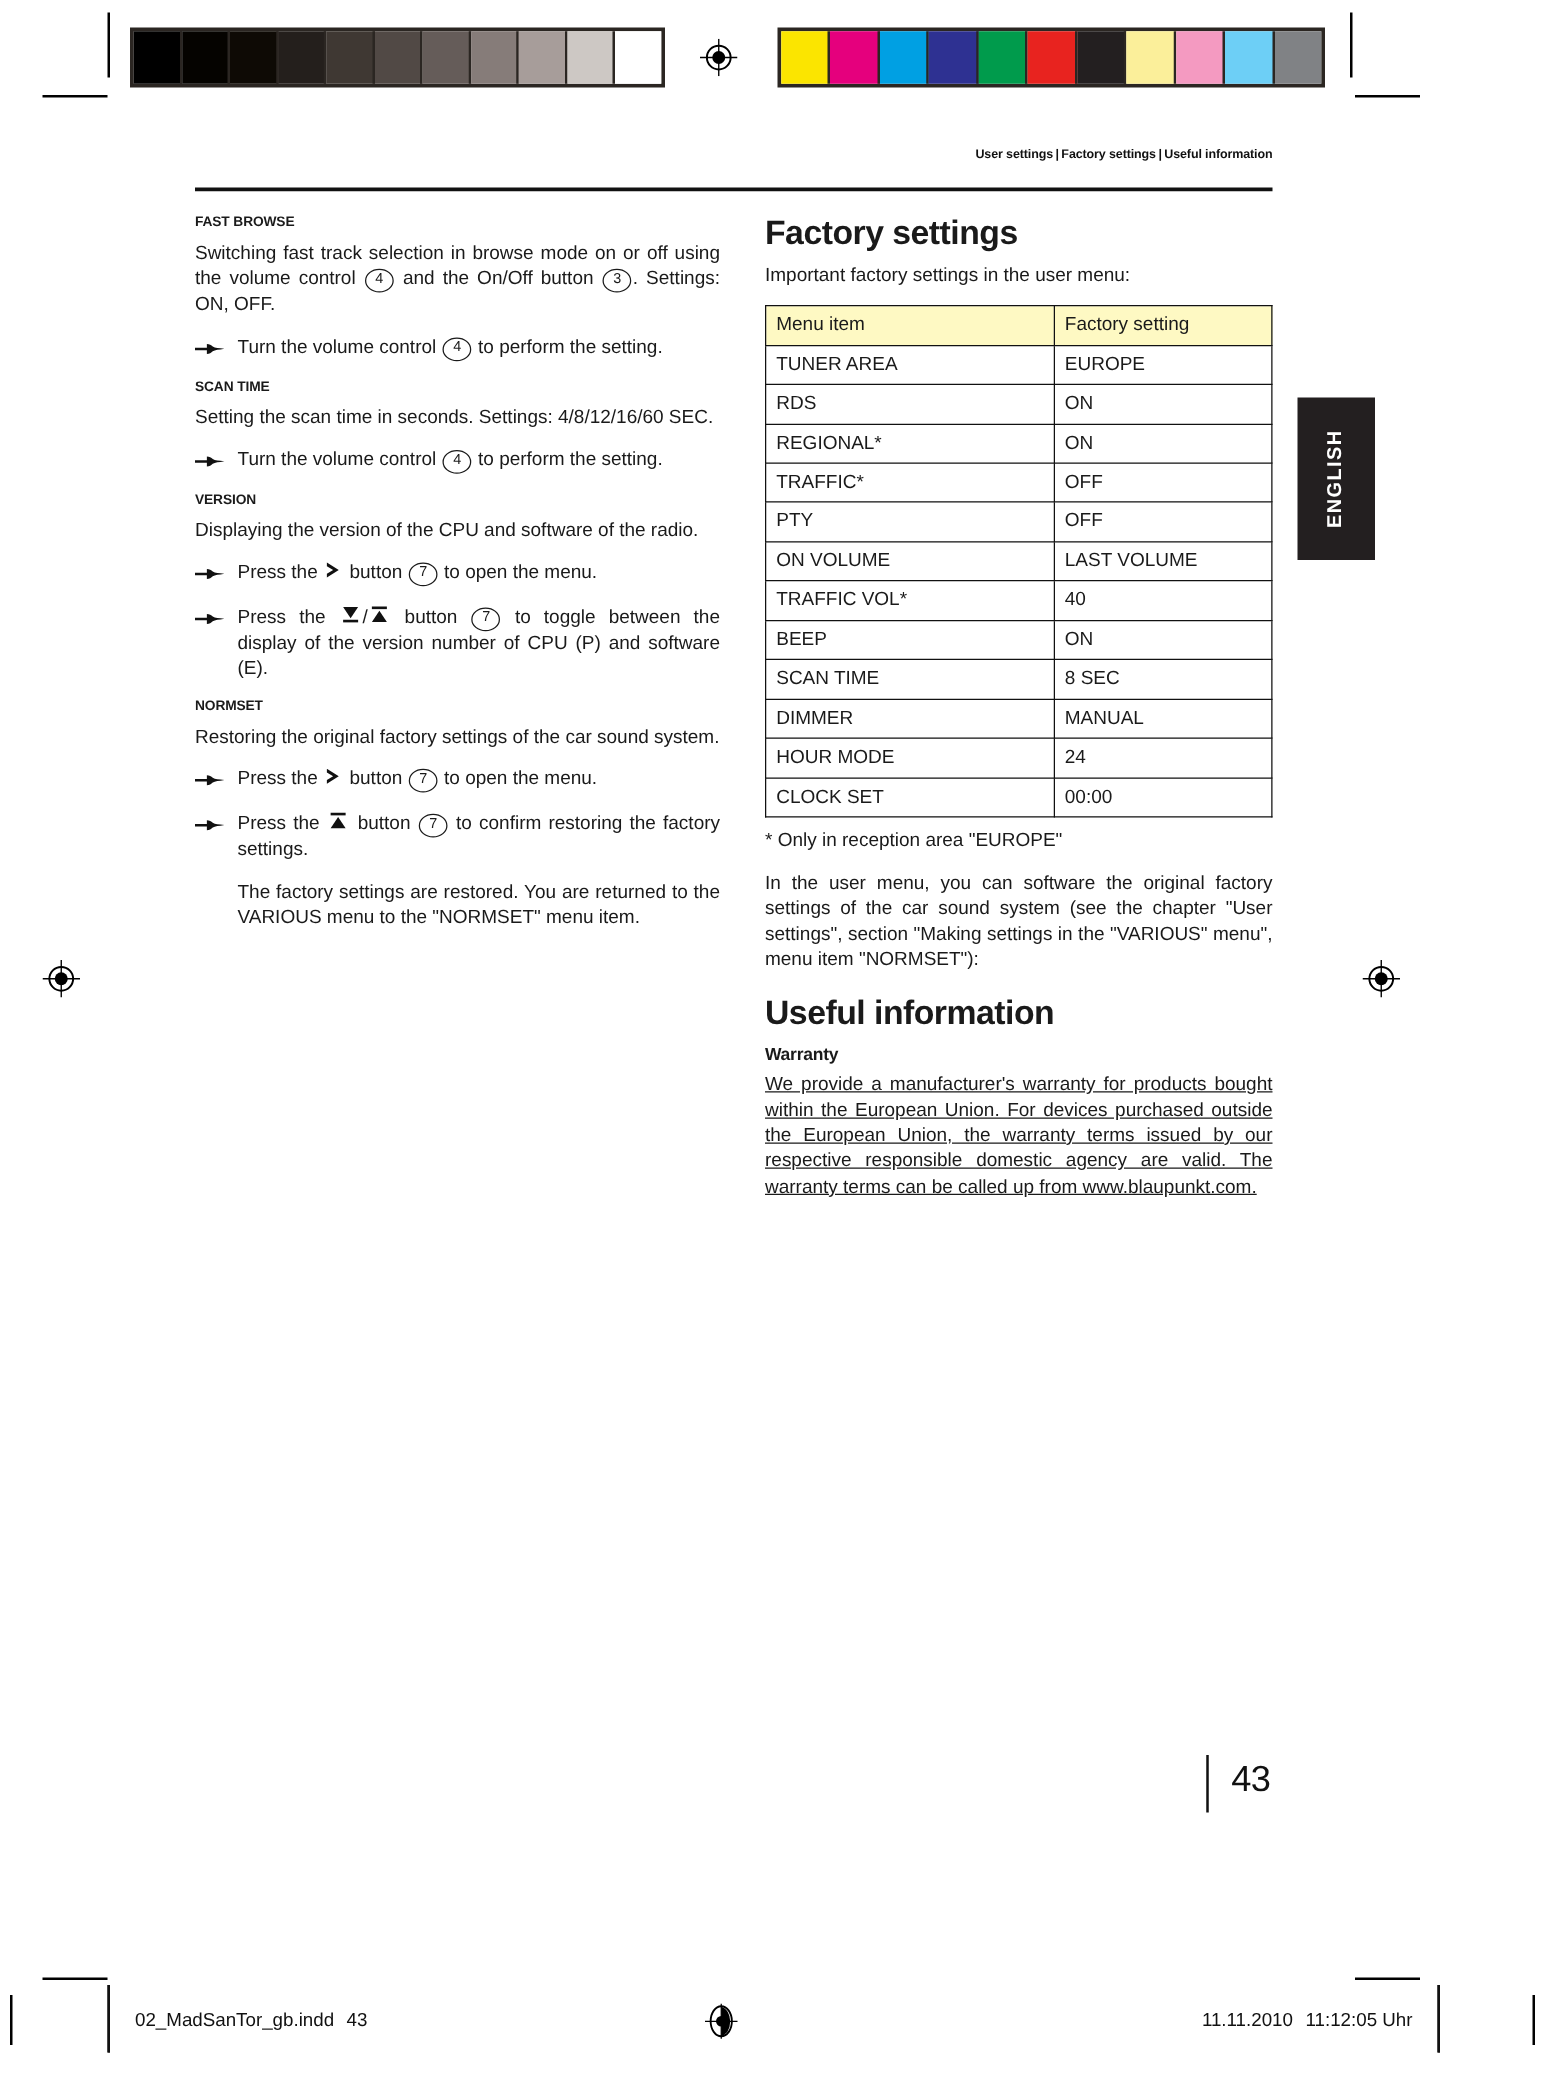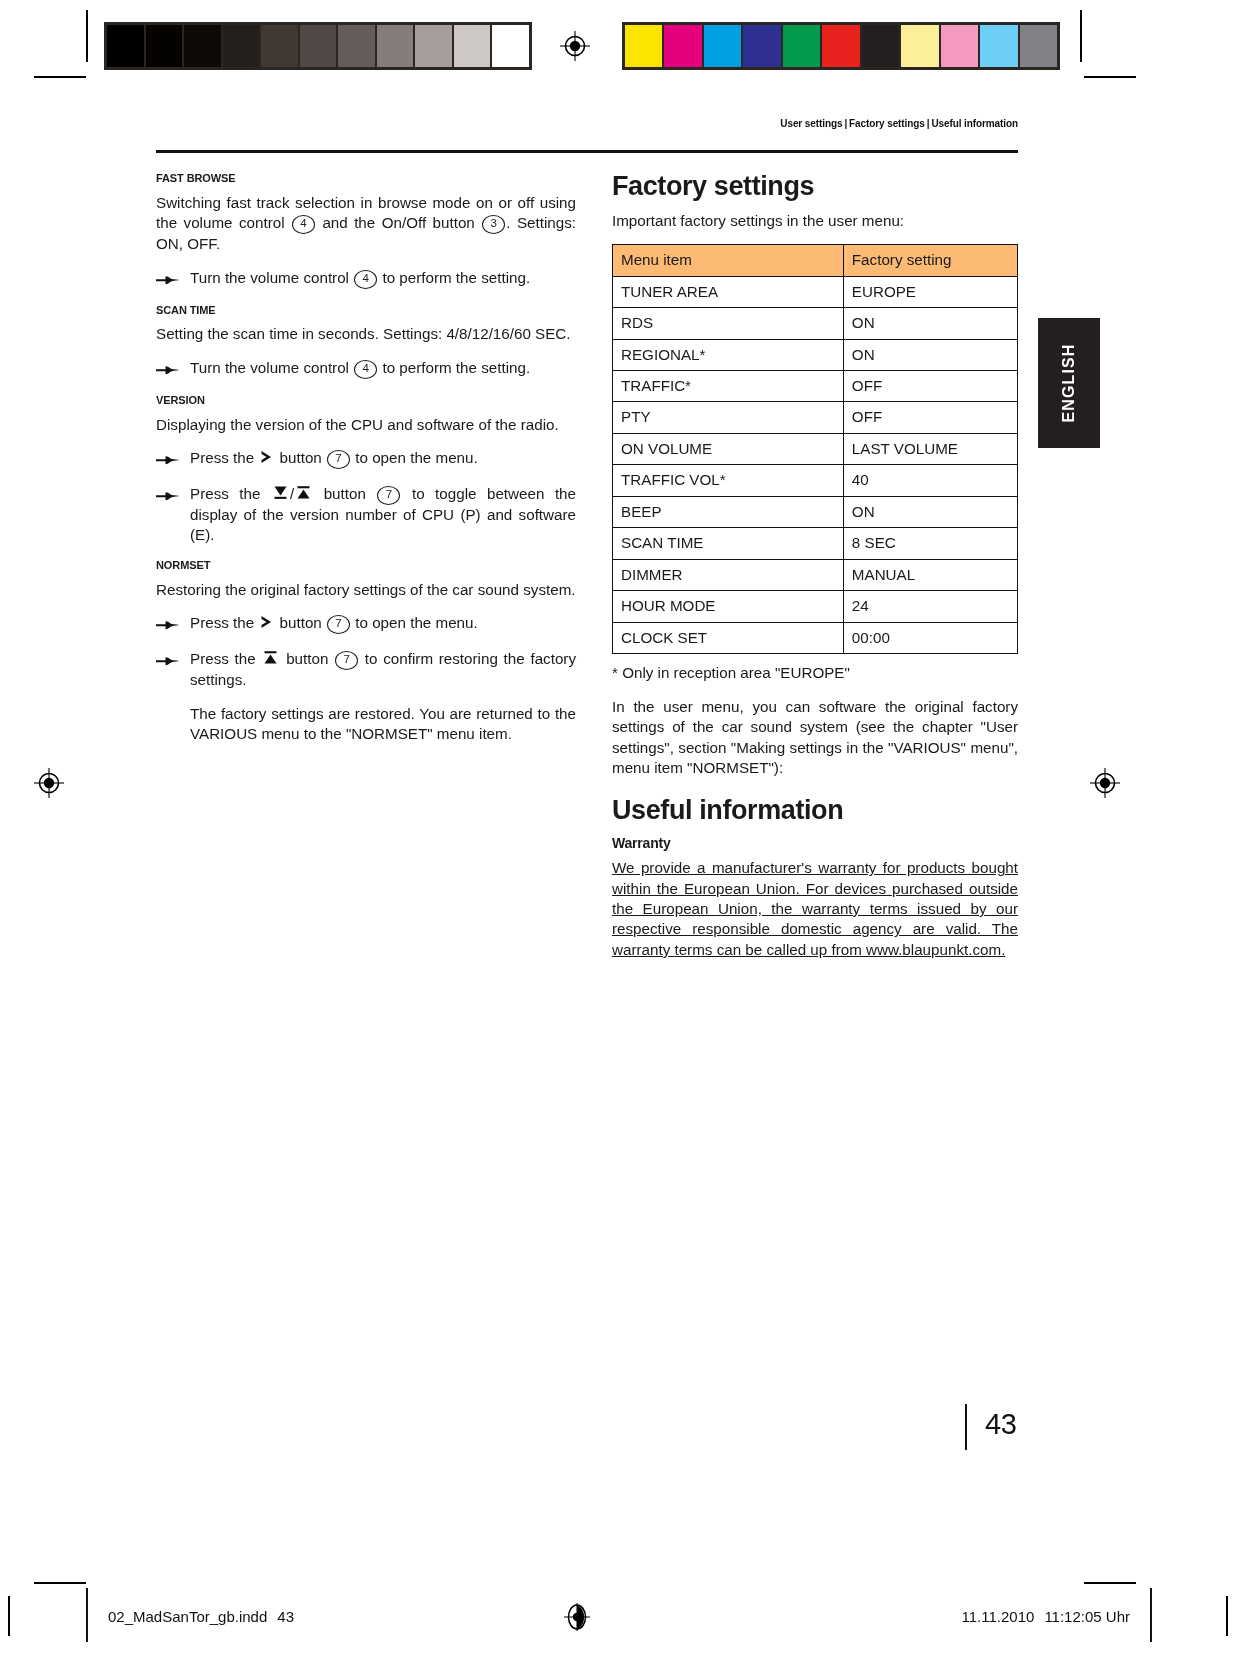--- a/index.html
+++ b/index.html
@@ -49,21 +49,21 @@
         box-sizing:content-box;margin:0 1px;}
 
   
   .gly{display:inline-block;vertical-align:-1px;margin:0 2px;}
   .gly svg{display:block;}
 
   
   table.fact{border-collapse:collapse;width:100%;margin:0 0 9px 0;}
   table.fact th,table.fact td{border:1.6px solid #111;padding:6px 8px 7px 8px;font-size:15.2px;
        font-weight:normal;text-align:left;line-height:1.15;}
-  table.fact thead th{background:#fdba74;}
+  table.fact thead th{background:#fef9c3;}
   table.fact col.c1{width:57%;}
   table.fact col.c2{width:43%;}
   p.footnote{font-size:15.2px;line-height:1.345;margin:0 0 13px 0;}
 
   
   #english-tab{position:absolute;left:1038px;top:318px;width:62px;height:130px;background:#231f20;}
   #english-tab span{position:absolute;left:50%;top:50%;transform:translate(-50%,-50%) rotate(-90deg);
      color:#fff;font-size:16px;font-weight:bold;letter-spacing:1.1px;white-space:nowrap;}
 
   

